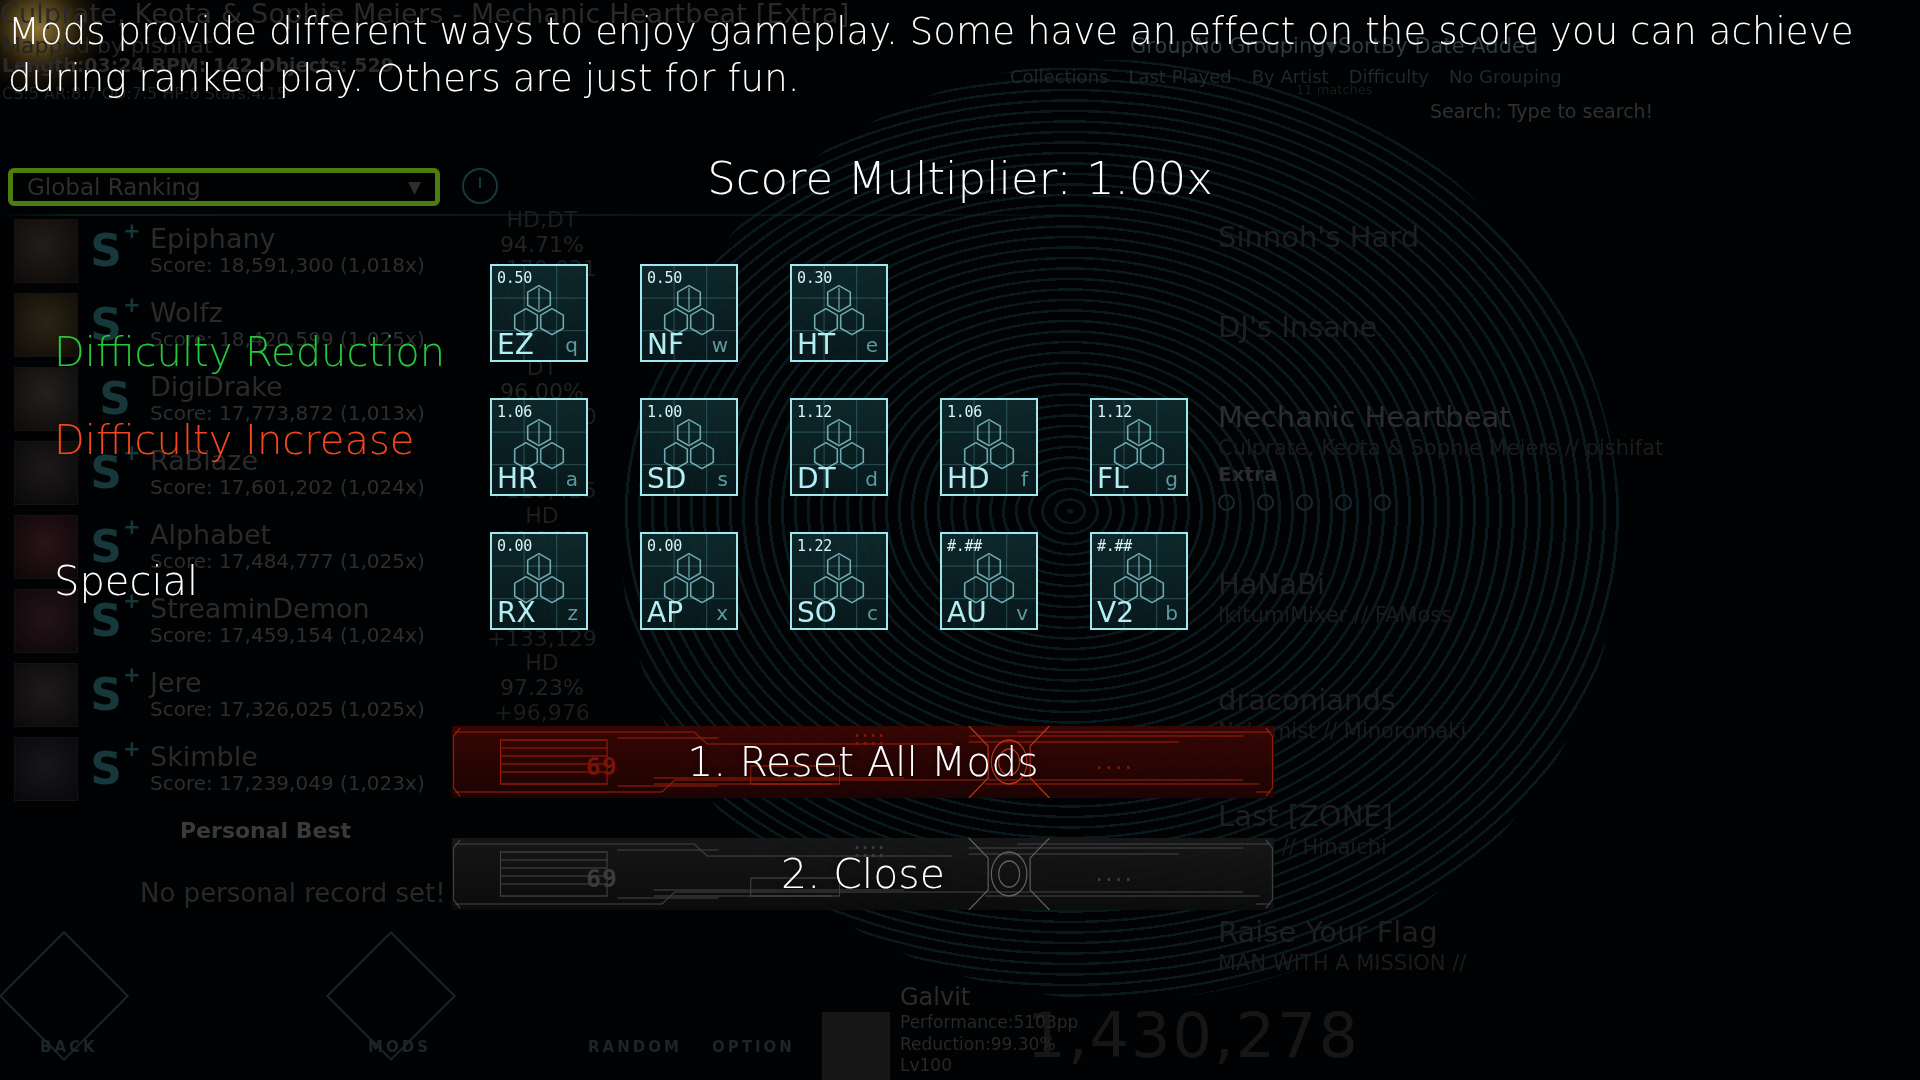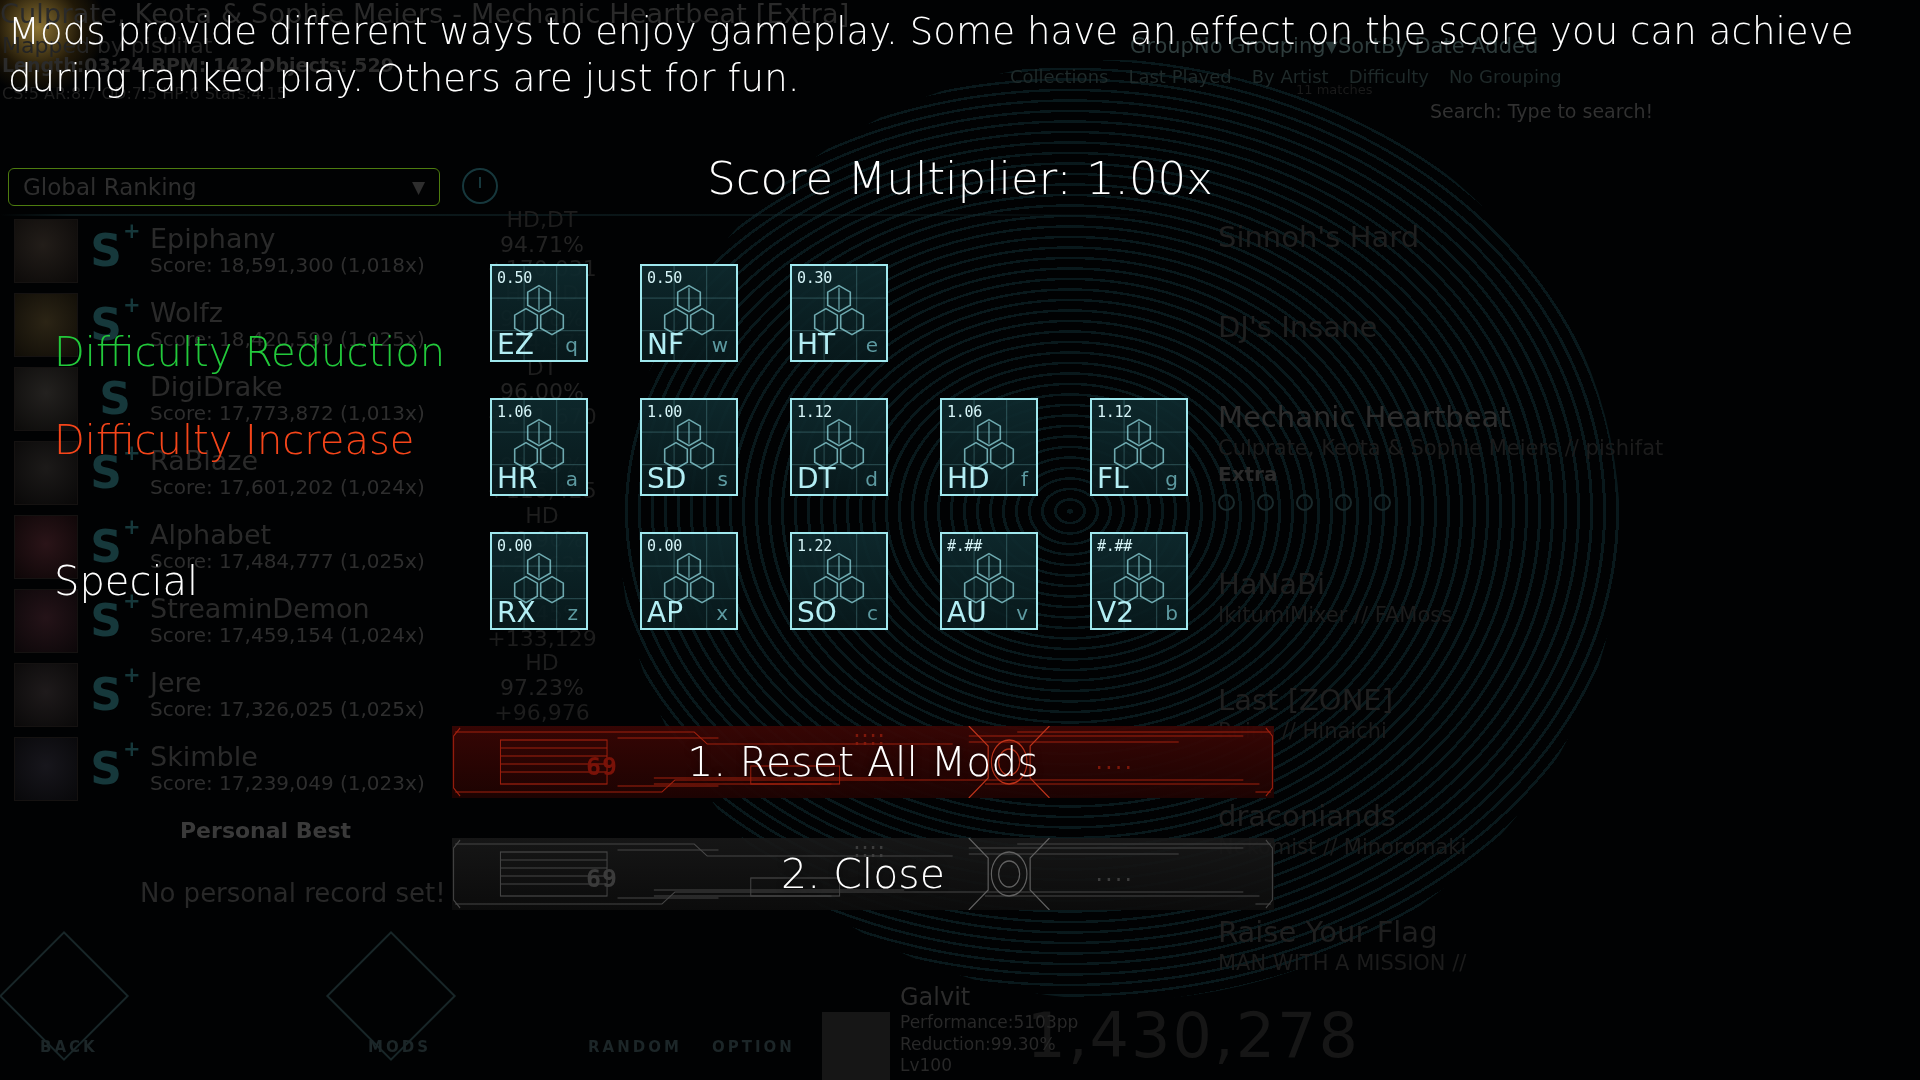--- a/index.html
+++ b/index.html
@@ -120,21 +120,21 @@
     color: #1b1b1b;
     font-size: 13px;
     white-space: nowrap;
   }
 
   
   .lb-dropdown {
     position: absolute;
     left: 8px; top: 168px;
     width: 432px; height: 38px;
-    border: 1px solid #4d7c0f;
+    border: 5px solid #4d7c0f;
     border-radius: 6px;
     display: flex;
     align-items: center;
     padding: 0 14px;
     color: #2e2e2e;
     font-size: 23px;
   }
   .lb-dropdown .chev {
     margin-left: auto;
     font-size: 17px;
@@ -614,26 +614,26 @@
             <span></span>
             <span></span>
             <span></span>
           </div>
         </div>
         <div class="car-item">
           <div class="car-title">HaNaBi</div>
           <div class="car-sub">IkitumiMixer // FAMoss</div>
         </div>
         <div class="car-item">
+          <div class="car-title">draconiands</div>
+          <div class="car-sub">Nekomist // Minoromaki</div>
+        </div>
+        <div class="car-item">
           <div class="car-title">Last [ZONE]</div>
           <div class="car-sub">Ruins // Hinaichi</div>
-        </div>
-        <div class="car-item">
-          <div class="car-title">draconiands</div>
-          <div class="car-sub">Nekomist // Minoromaki</div>
         </div>
         <div class="car-item">
           <div class="car-title">Raise Your Flag</div>
           <div class="car-sub">MAN WITH A MISSION //</div>
         </div>
       </div>
 
     <div class="bottom-arcs">
       <div class="arc-btn b1"></div>
       <div class="arc-btn b2"></div>

